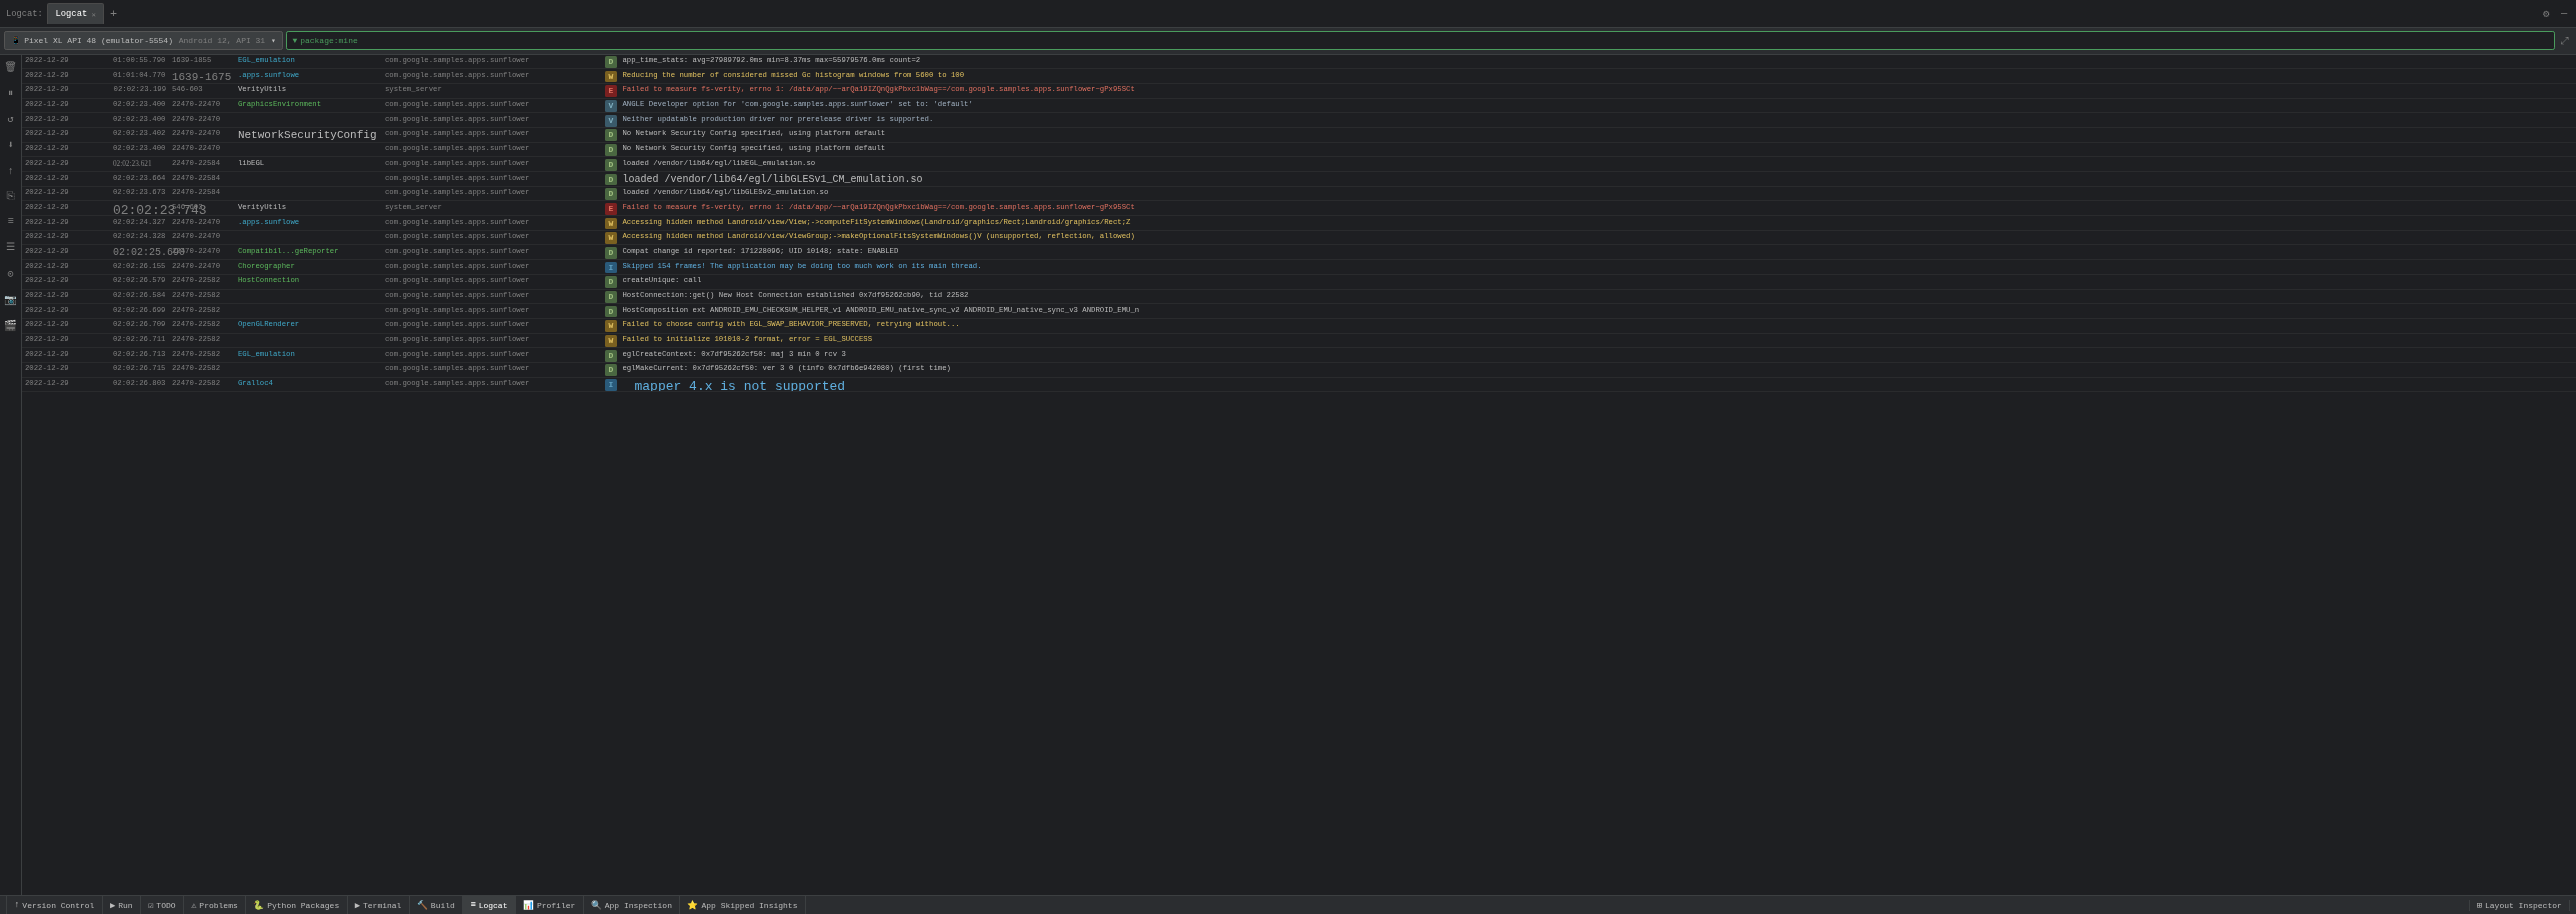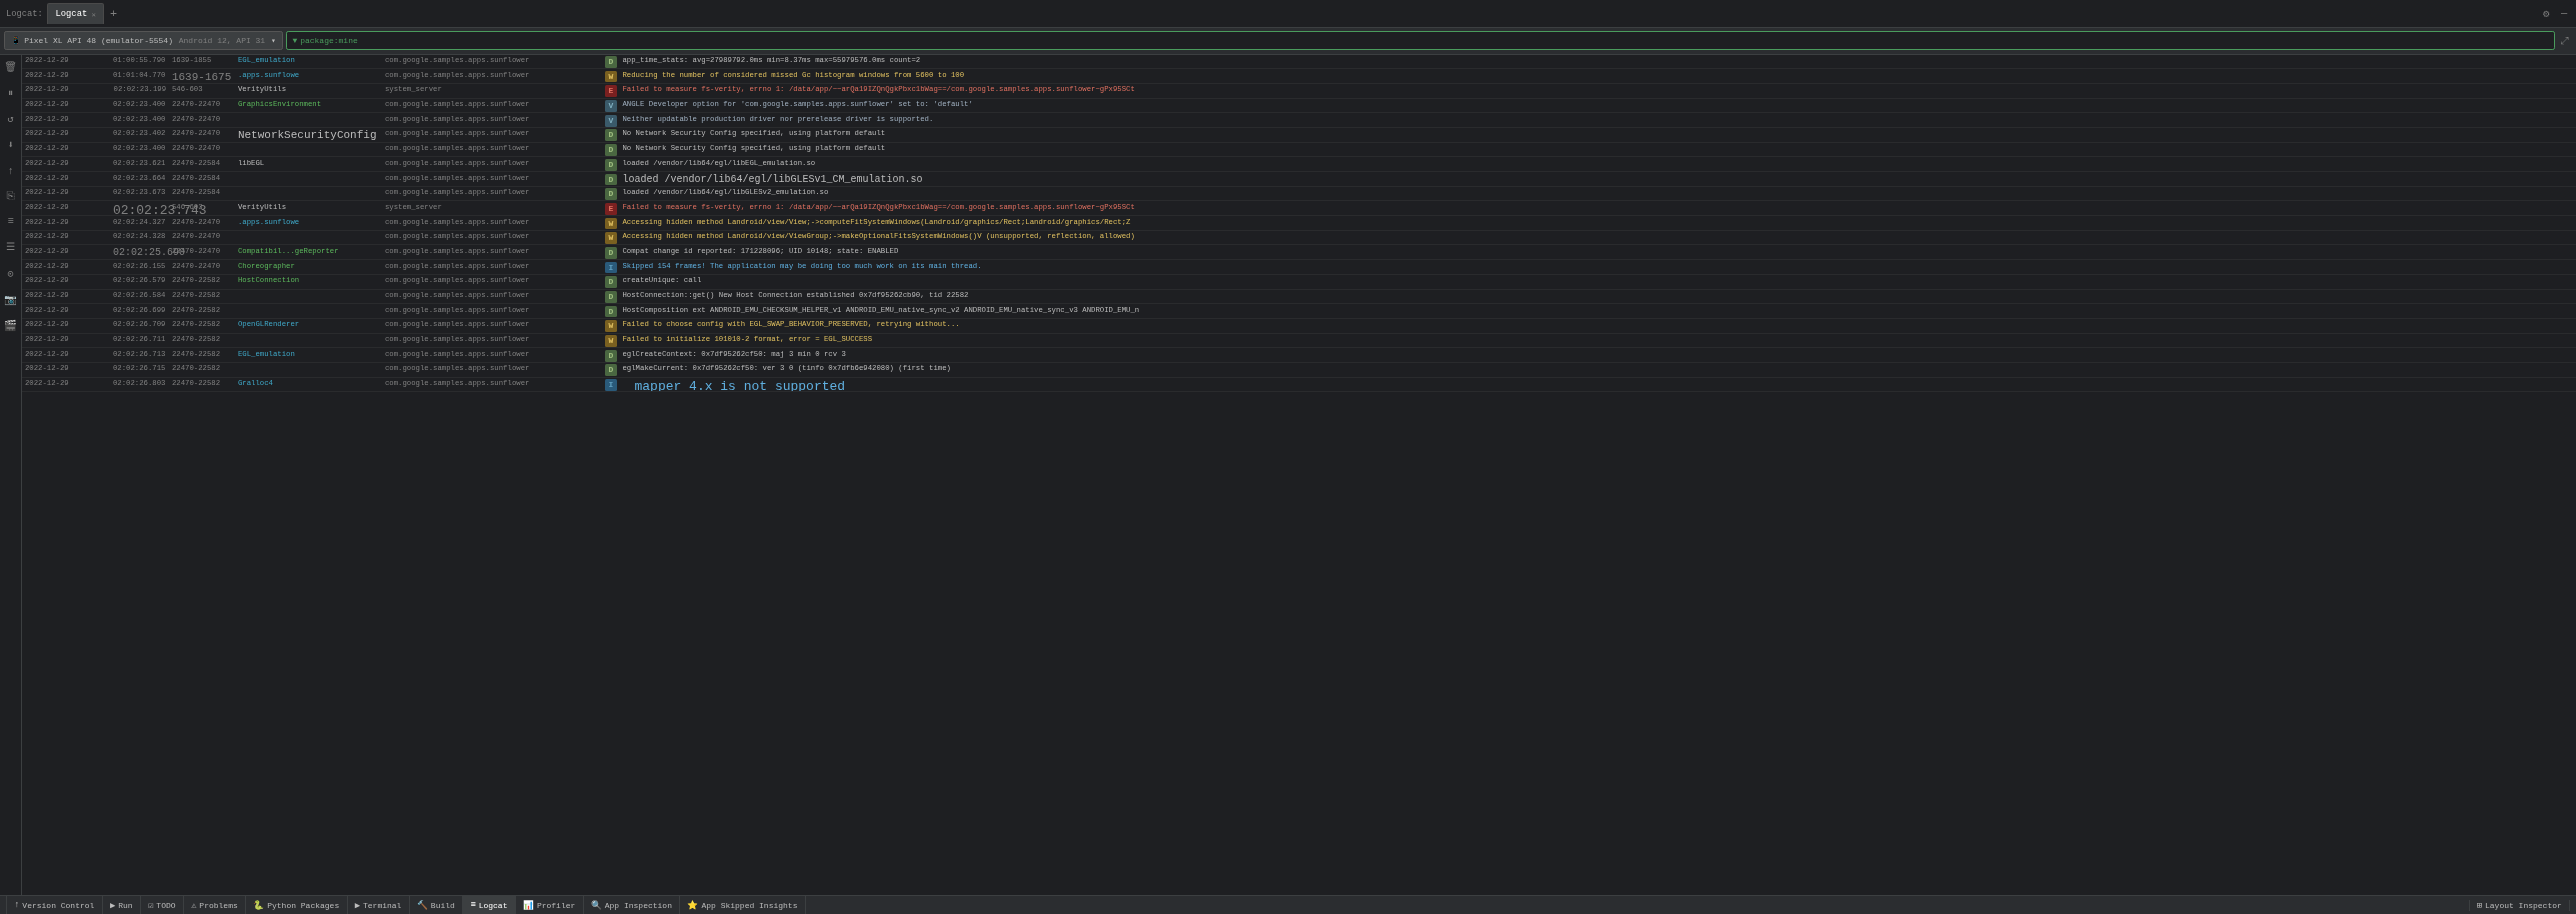--- a/index.html
+++ b/index.html
@@ -346,21 +346,21 @@
       <span class="col-pid" style="font-size:7.3px;">22470-22470</span>
       <span class="col-tag " style="font-size:7.3px;"></span>
       <span class="col-package" style="font-size:7.3px;">com.google.samples.apps.sunflower</span>
       <span class="col-level">
         <span class="level-badge" style="background:#4a6741; color:#a0c080;">D</span>
       </span>
       <span class="col-message msg-debug" style="font-size:7.3px;">No Network Security Config specified, using platform default</span>
     </div>
         <div class="log-row">
       <span class="col-date" style="font-size:7.3px;">2022-12-29</span>
-      <span class="col-time" style="font-size:7.3px;">02:02:23.621</span>
+      <span class="col-time" style="font-size:7.3px;font-family:Liberation Serif, serif;">02:02:23.621</span>
       <span class="col-pid" style="font-size:7.3px;">22470-22584</span>
       <span class="col-tag " style="font-size:7.3px;">libEGL</span>
       <span class="col-package" style="font-size:7.3px;">com.google.samples.apps.sunflower</span>
       <span class="col-level">
         <span class="level-badge" style="background:#4a6741; color:#a0c080;">D</span>
       </span>
       <span class="col-message msg-debug" style="font-size:7.3px;">loaded /vendor/lib64/egl/libEGL_emulation.so</span>
     </div>
         <div class="log-row">
       <span class="col-date" style="font-size:7.3px;">2022-12-29</span>

